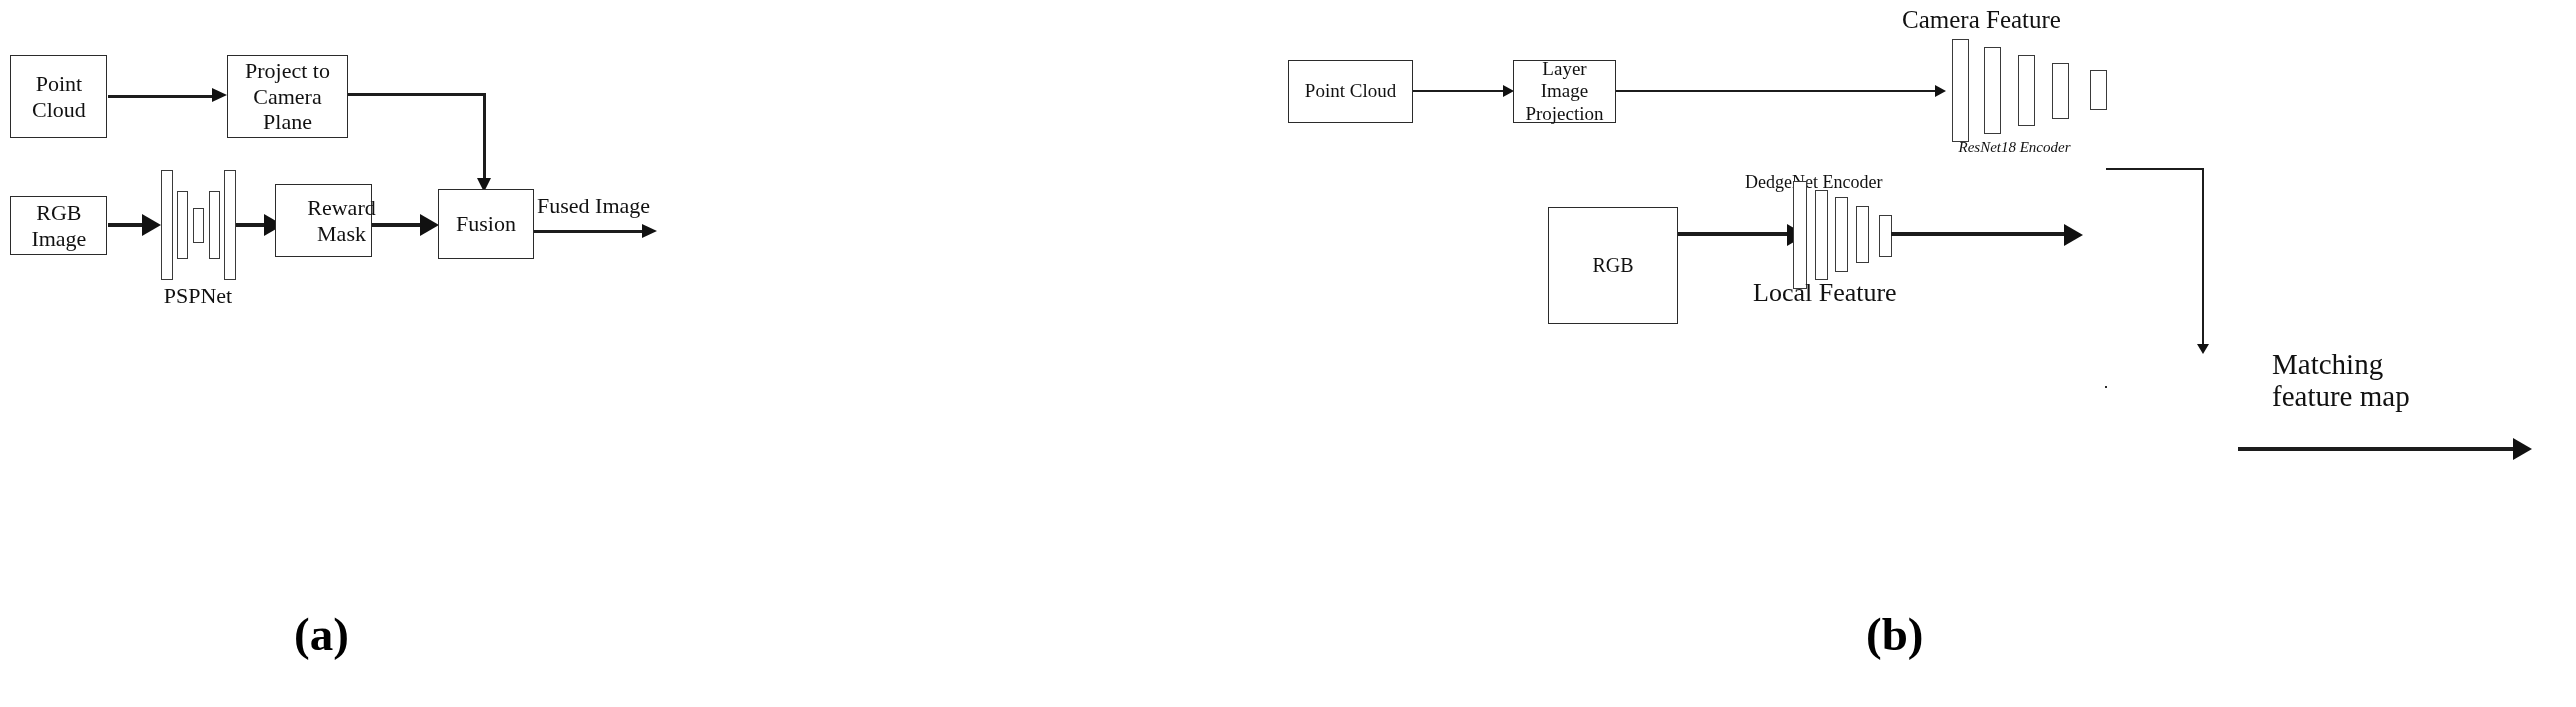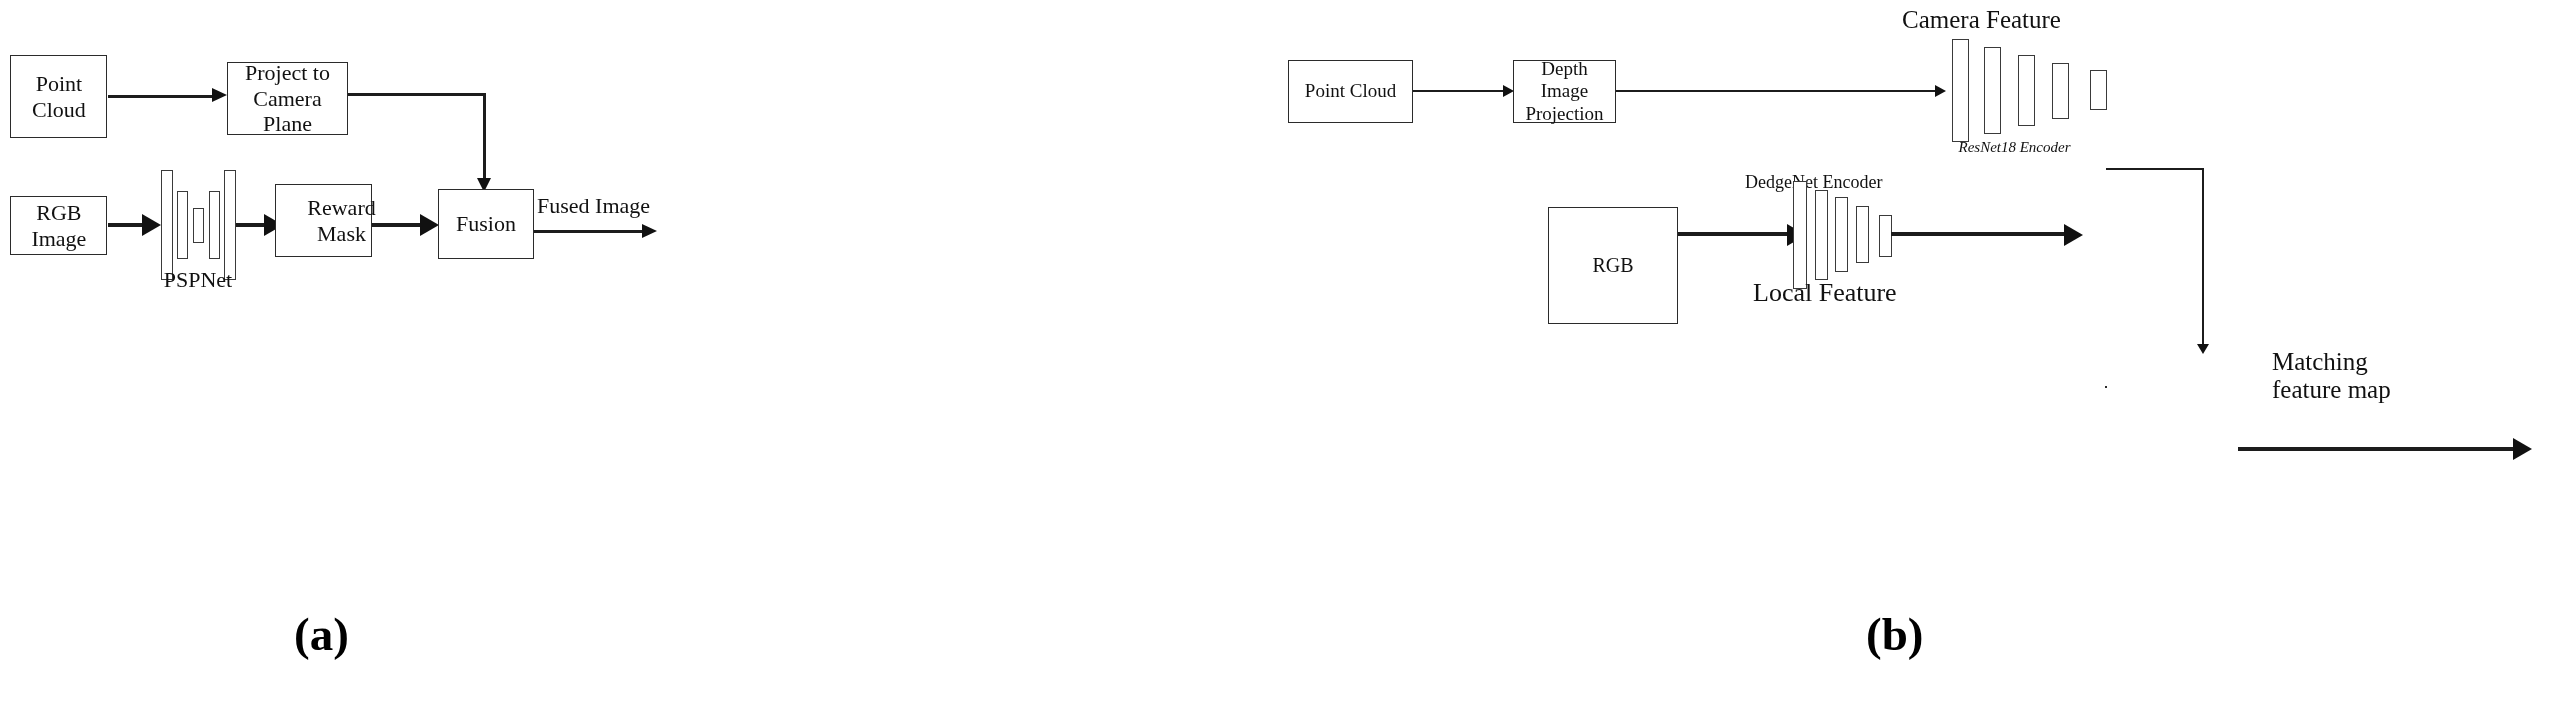--- a/index.html
+++ b/index.html
@@ -101,21 +101,21 @@
 <div id="canvas">
 
   <div class="box" style="left:10.4px; top:55px; width:97px; height:83px; font-size:22px;">
     <span class="boxtext">Point
 Cloud</span>
   </div>
 
   <div class="hline" style="left:108px; top:95px; width:104px;"></div>
   <div class="arrow-r" style="left:212px; top:88px;"></div>
 
-  <div class="box" style="left:227px; top:62px; width:121px; height:73px; font-size:22px;">
+  <div class="box" style="left:227px; top:55px; width:121px; height:83px; font-size:22px;">
     <span class="boxtext">Project to
 Camera Plane</span>
   </div>
 
   <div class="hline" style="left:348px; top:93px; width:137px;"></div>
   <div class="vline" style="left:483px; top:93px; height:88px;"></div>
   <div class="arrow-d" style="left:477px; top:178px;"></div>
 
   <div class="box" style="left:10.4px; top:196px; width:97px; height:59px; font-size:22px;">
     <span class="boxtext">RGB
@@ -124,21 +124,21 @@
 
   <div class="hline thick" style="left:108px; top:223px; width:40px;"></div>
   <div class="arrow-r big" style="left:142px; top:214px;"></div>
 
   <div class="bar" style="left:161px; top:170px; width:12px; height:110px;"></div>
   <div class="bar" style="left:177px; top:191px; width:11.3px; height:68px;"></div>
   <div class="bar" style="left:193px; top:208px; width:11.3px; height:35px;"></div>
   <div class="bar" style="left:209px; top:191px; width:11.3px; height:68px;"></div>
   <div class="bar" style="left:224px; top:170px; width:12px; height:110px;"></div>
 
-  <div class="lbl" style="left:146px; top:268px; width:104px; font-size:22px;">PSPNet</div>
+  <div class="lbl" style="left:146px; top:284px; width:104px; font-size:22px;">PSPNet</div>
 
   <div class="hline thick" style="left:236px; top:223px; width:37px;"></div>
   <div class="arrow-r big" style="left:264px; top:214px;"></div>
 
   <div class="box" style="left:275px; top:184px; width:97px; height:73px; font-size:22px;padding-left:36px;">
     <span class="boxtext">Reward
 Mask</span>
   </div>
 
   <div class="hline thick" style="left:372px; top:223px; width:54px;"></div>
@@ -155,21 +155,21 @@
   <div class="subcap" style="left:294px; top:607px; font-size:47px;">(a)</div>
 
   <div class="box" style="left:1288px; top:60px; width:125px; height:63px; font-size:19px;">
     <span class="boxtext">Point Cloud</span>
   </div>
 
   <div class="hline" style="left:1413px; top:90px; width:96px; height:1.7px;"></div>
   <div class="arrow-r" style="left:1503px; top:85px; border-top-width:6px; border-bottom-width:6px; border-left-width:11.3px;"></div>
 
   <div class="box" style="left:1513px; top:60px; width:103px; height:63px; font-size:19px;">
-    <span class="boxtext">Depth Image
+    <span class="boxtext">Layer Image
 Projection</span>
   </div>
 
   <div class="hline" style="left:1616px; top:90px; width:326px; height:1.7px;"></div>
   <div class="arrow-r" style="left:1935px; top:85px; border-top-width:6px; border-bottom-width:6px; border-left-width:11.3px;"></div>
 
   <div class="caption" style="left:1902px; top:6px; font-size:25px;">Camera Feature</div>
 
   <div class="bar" style="left:1952px; top:39px; width:16.5px; height:103px;"></div>
   <div class="bar" style="left:1984px; top:47px; width:17.4px; height:87px;"></div>
@@ -205,19 +205,19 @@
 
   <div class="box" style="left:2105px; top:386px; width:0px; height:0px;"></div>
   <div class="box" style="left:2106px; top:385px; width:0; height:0; border:none;"></div>
   <div class="box" style="left:2105px; top:385px; width:0; height:0; border:none;"></div>
 
   <div class="box" style="left:2105px; top:385px; width:0; height:0; border:none;"></div>
 
 
   <div class="hline thick" style="left:2238px; top:447px; width:287px;"></div>
   <div class="arrow-r big" style="left:2513px; top:438px;"></div>
-  <div class="lbl" style="left:2272px; top:348px; width:261px; font-size:25px; text-align:left;">Matching
+  <div class="lbl" style="left:2272px; top:348px; width:261px; font-size:29px; text-align:left;">Matching
 feature map</div>
 
   <div class="subcap" style="left:1866px; top:607px; font-size:47px;">(b)</div>
 
 </div>
 
 
 </body></html>

